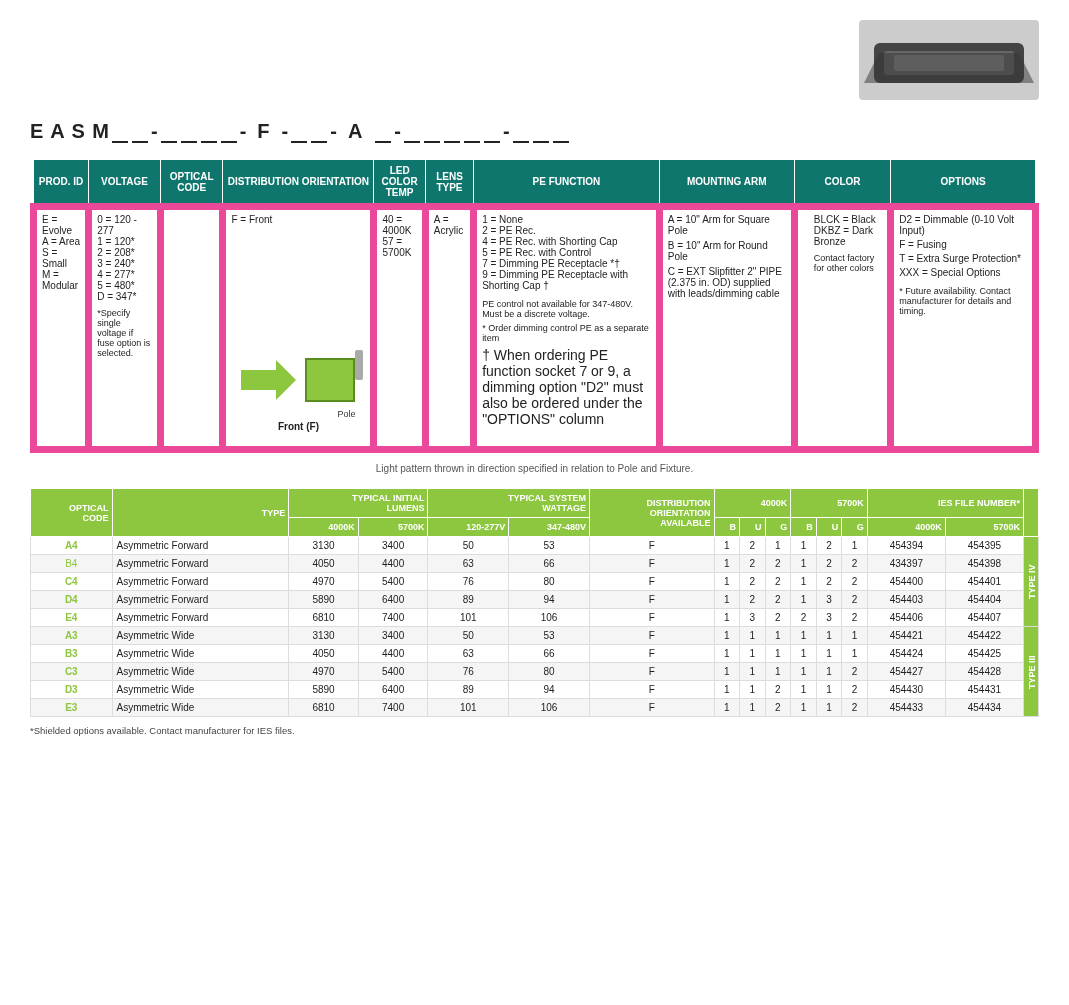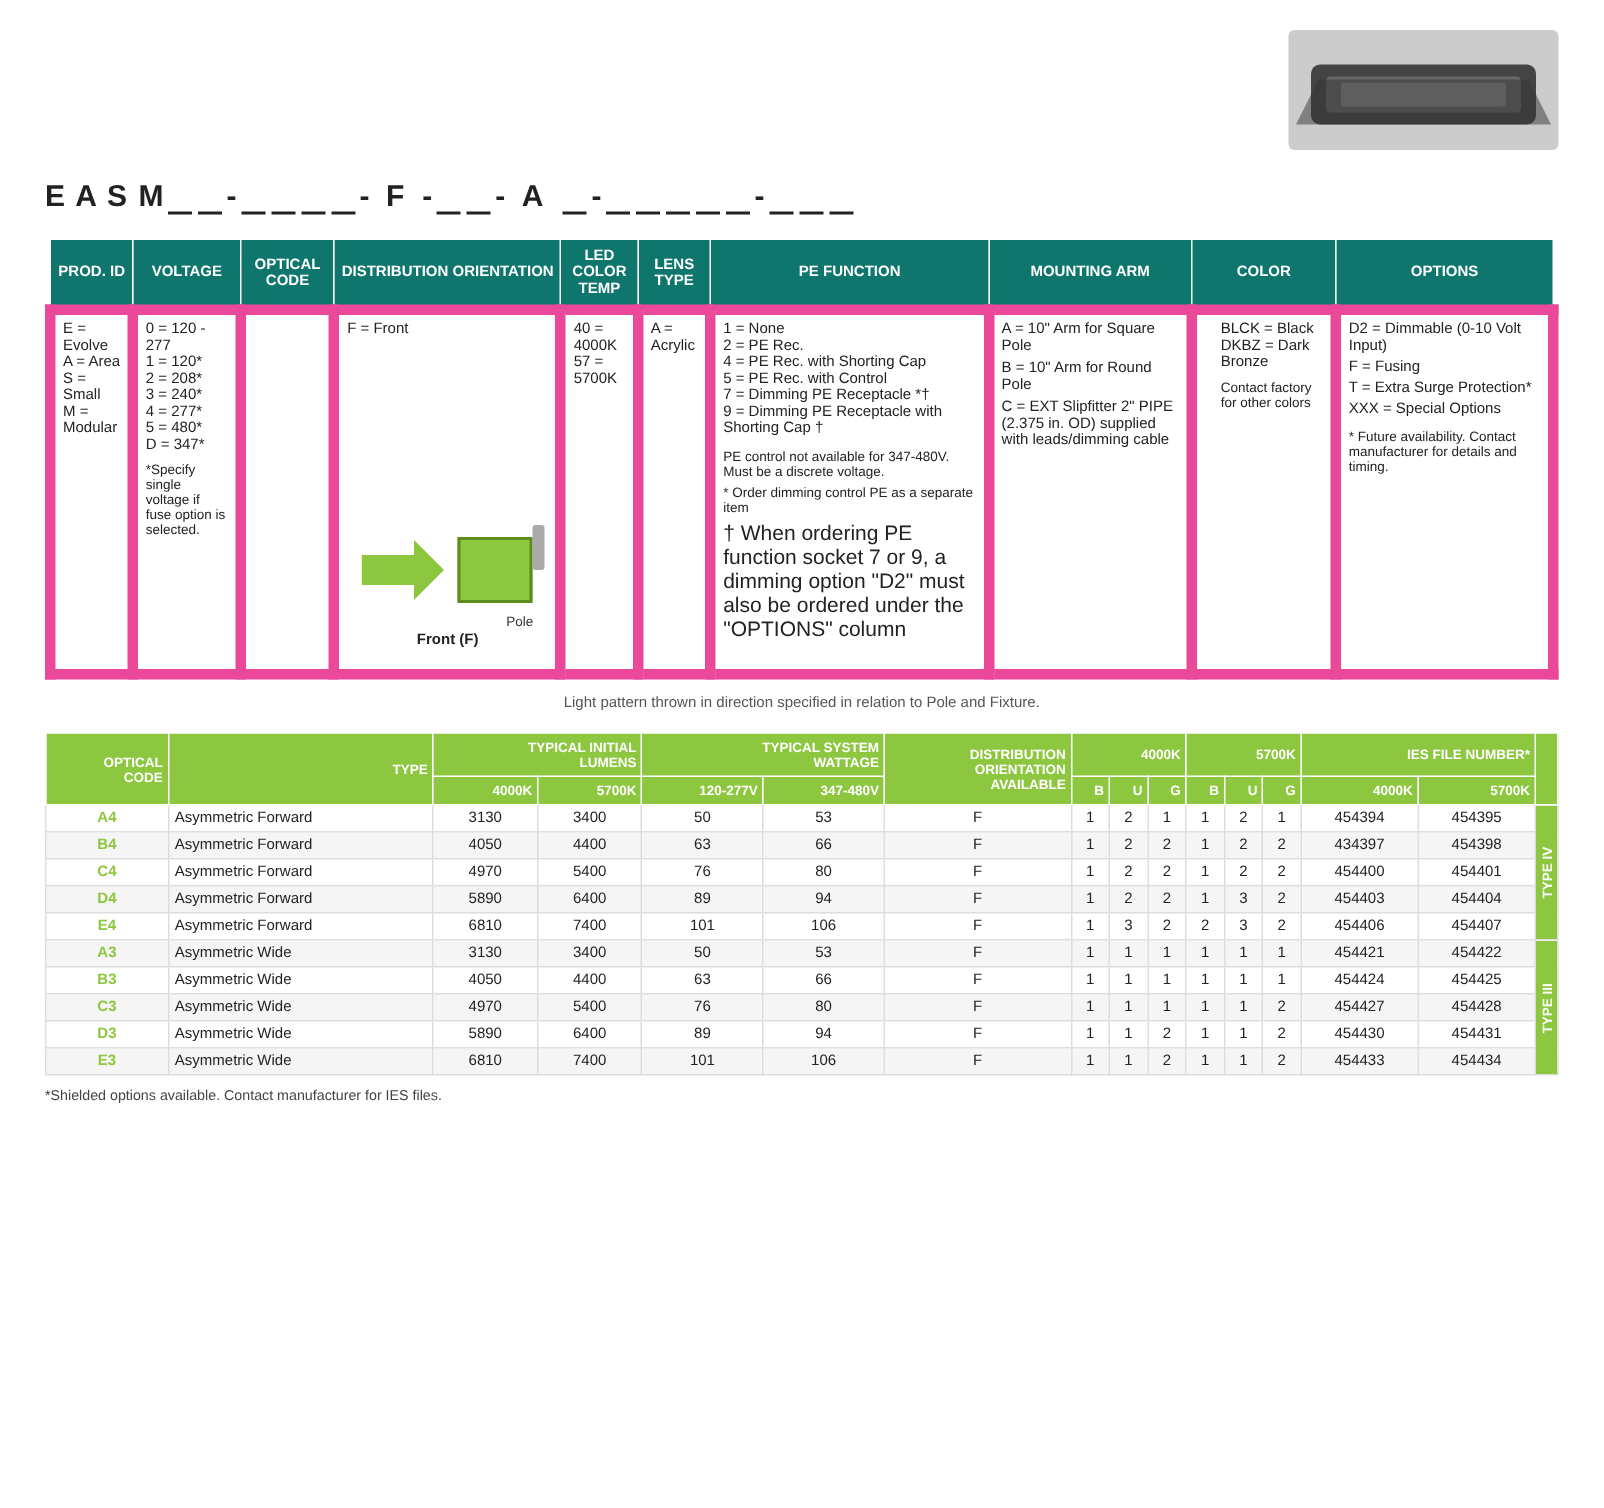--- a/index.html
+++ b/index.html
@@ -241,21 +241,21 @@
             <td>2</td>
             <td>1</td>
             <td>1</td>
             <td>2</td>
             <td>1</td>
             <td>454394</td>
             <td>454395</td>
             <td rowspan="5" style="background: rgb(141, 198, 63); color: rgb(255, 255, 255); font-weight: bold; font-size: 9px; writing-mode: vertical-rl; text-orientation: mixed; transform: rotate(180deg); text-align: center; vertical-align: middle; padding: 4px 2px; white-space: nowrap;">TYPE IV</td>
           </tr>
           <tr style="background: rgb(245, 245, 245);">
-            <td style="font-weight: bold; color: rgb(141, 198, 63);">B4</td>
+            <td style="font-weight: normal; color: rgb(141, 198, 63);">B4</td>
             <td class="type-col">Asymmetric Forward</td>
             <td>4050</td>
             <td>4400</td>
             <td>63</td>
             <td>66</td>
             <td>F</td>
             <td>1</td>
             <td>2</td>
             <td>2</td>
             <td>1</td>

